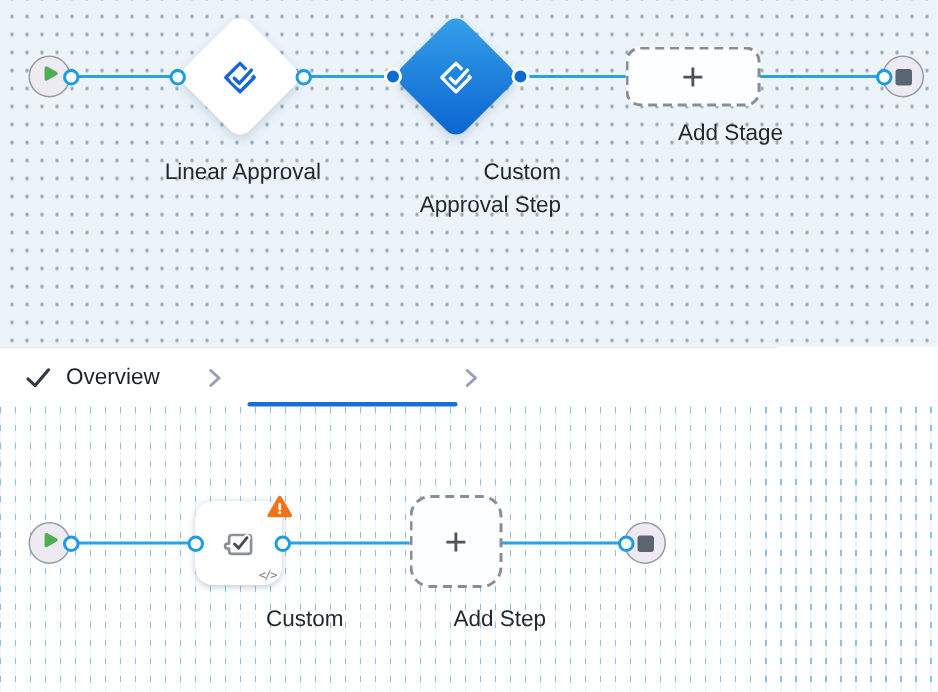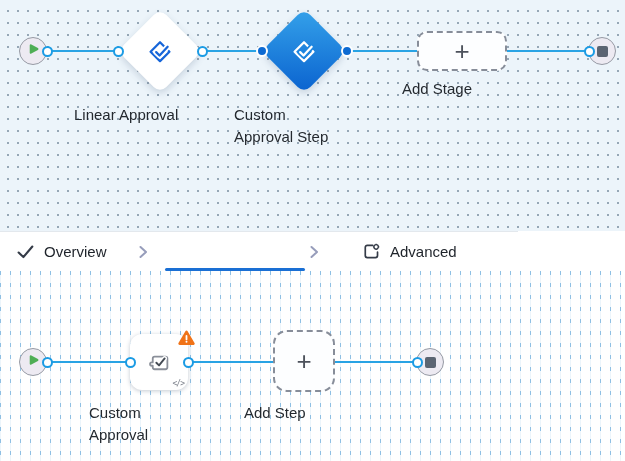--- a/index.html
+++ b/index.html
@@ -49,21 +49,21 @@
 
   .add-box {
     position:absolute; border:2px dashed #878d99; background:#fdfeff;
     display:flex; align-items:center; justify-content:center; z-index:3;
     color:#4d525c; font-size:26px; font-weight:400; line-height:1;
   }
   .add-stage { border-radius:10px; }
   .add-step  { border-radius:14px; }
 
   .node-label {
-    position:absolute; text-align:left; color:#24292f; font-size:15px;
+    position:absolute; text-align:right; color:#24292f; font-size:15px;
     line-height:22px; z-index:2; white-space:nowrap;
   }
   .node-label span { display:block; }
 
   .step-node {
     position:absolute; width:58px; height:56px; background:#fff; border-radius:12px;
     box-shadow:0 1px 4px rgba(40,60,90,0.28); z-index:3;
     display:flex; align-items:center; justify-content:center;
   }
   .code-badge {
@@ -160,31 +160,20 @@
         </svg>
     </div>
 
 
     <div class="tab-sep" style="left:305px;">
       <svg width="18" height="18" viewBox="0 0 18 18">
           <polyline points="6.5,4 12,9 6.5,14" fill="none" stroke="#979dbb" stroke-width="2" stroke-linecap="round" stroke-linejoin="round"></polyline>
         </svg>
     </div>
 
-    <div class="tab-item" style="left:362px;">
-      <svg width="19" height="19" viewBox="0 0 18 18">
-        <path d="M10.2 3.2 H5 a1.9 1.9 0 0 0 -1.9 1.9 v7.8 a1.9 1.9 0 0 0 1.9 1.9 h7.8 a1.9 1.9 0 0 0 1.9 -1.9 V9.6" fill="none" stroke="#343b47" stroke-width="1.6" stroke-linecap="round"></path>
-        <circle cx="13.4" cy="4.6" r="2.1" fill="none" stroke="#343b47" stroke-width="1.3"></circle>
-        <line x1="13.4" y1="1.6" x2="13.4" y2="2.5" stroke="#343b47" stroke-width="1.2"></line>
-        <line x1="13.4" y1="6.7" x2="13.4" y2="7.6" stroke="#343b47" stroke-width="1.2"></line>
-        <line x1="10.4" y1="4.6" x2="11.3" y2="4.6" stroke="#343b47" stroke-width="1.2"></line>
-        <line x1="15.5" y1="4.6" x2="16.4" y2="4.6" stroke="#343b47" stroke-width="1.2"></line>
-      </svg>
-      <span class="tab-label">Advanced</span>
-    </div>
 
     <div class="tab-underline"></div>
   </div>
 
   <div class="canvas step-canvas">
     <div class="edge" style="left:33px; top:90px; width:397px;"></div>
 
     <div class="terminal" style="left:19px; top:77px;">
       <span>
         <svg width="16" height="16" viewBox="0 0 22 22">
@@ -203,21 +192,20 @@
     </div>
     <div class="warning-badge" style="left:178px; top:59px;">
       <svg width="17" height="16" viewBox="0 0 17 16">
         <polygon points="8.5,1.8 15.4,13.6 1.6,13.6" fill="#f07318" stroke="#f07318" stroke-width="2.6" stroke-linejoin="round"></polygon>
         <line x1="8.5" y1="6" x2="8.5" y2="9.4" stroke="#ffffff" stroke-width="1.8" stroke-linecap="round"></line>
         <circle cx="8.5" cy="11.7" r="1" fill="#ffffff"></circle>
       </svg>
     </div>
     <div class="node-label" style="left:89px; top:131px; width:140px;">
       <span>Custom</span>
-      <span>Approval</span>
     </div>
 
     <div class="add-box add-step" style="left:273px; top:59px; width:62px; height:62px;">
       <span>+</span>
     </div>
     <div class="node-label" style="left:244px; top:131px; width:120px;">
       <span>Add Step</span>
     </div>
 
     <div class="terminal" style="left:416px; top:77px;">

